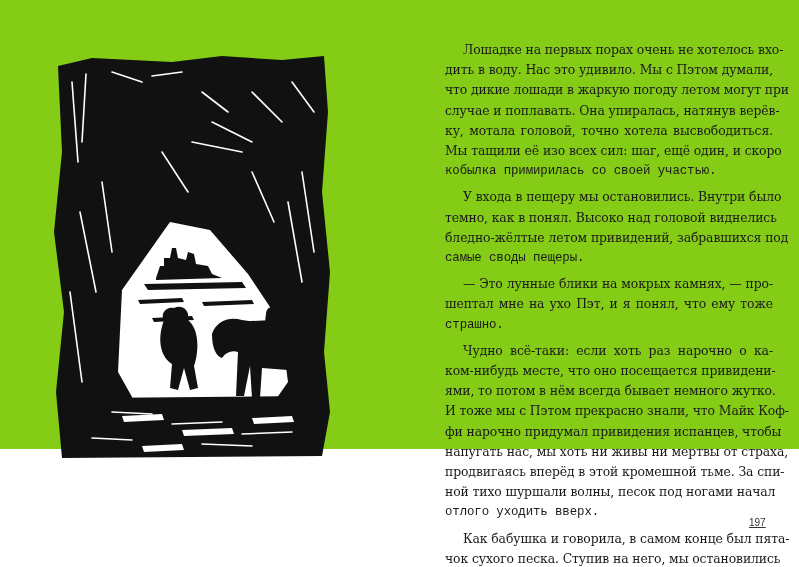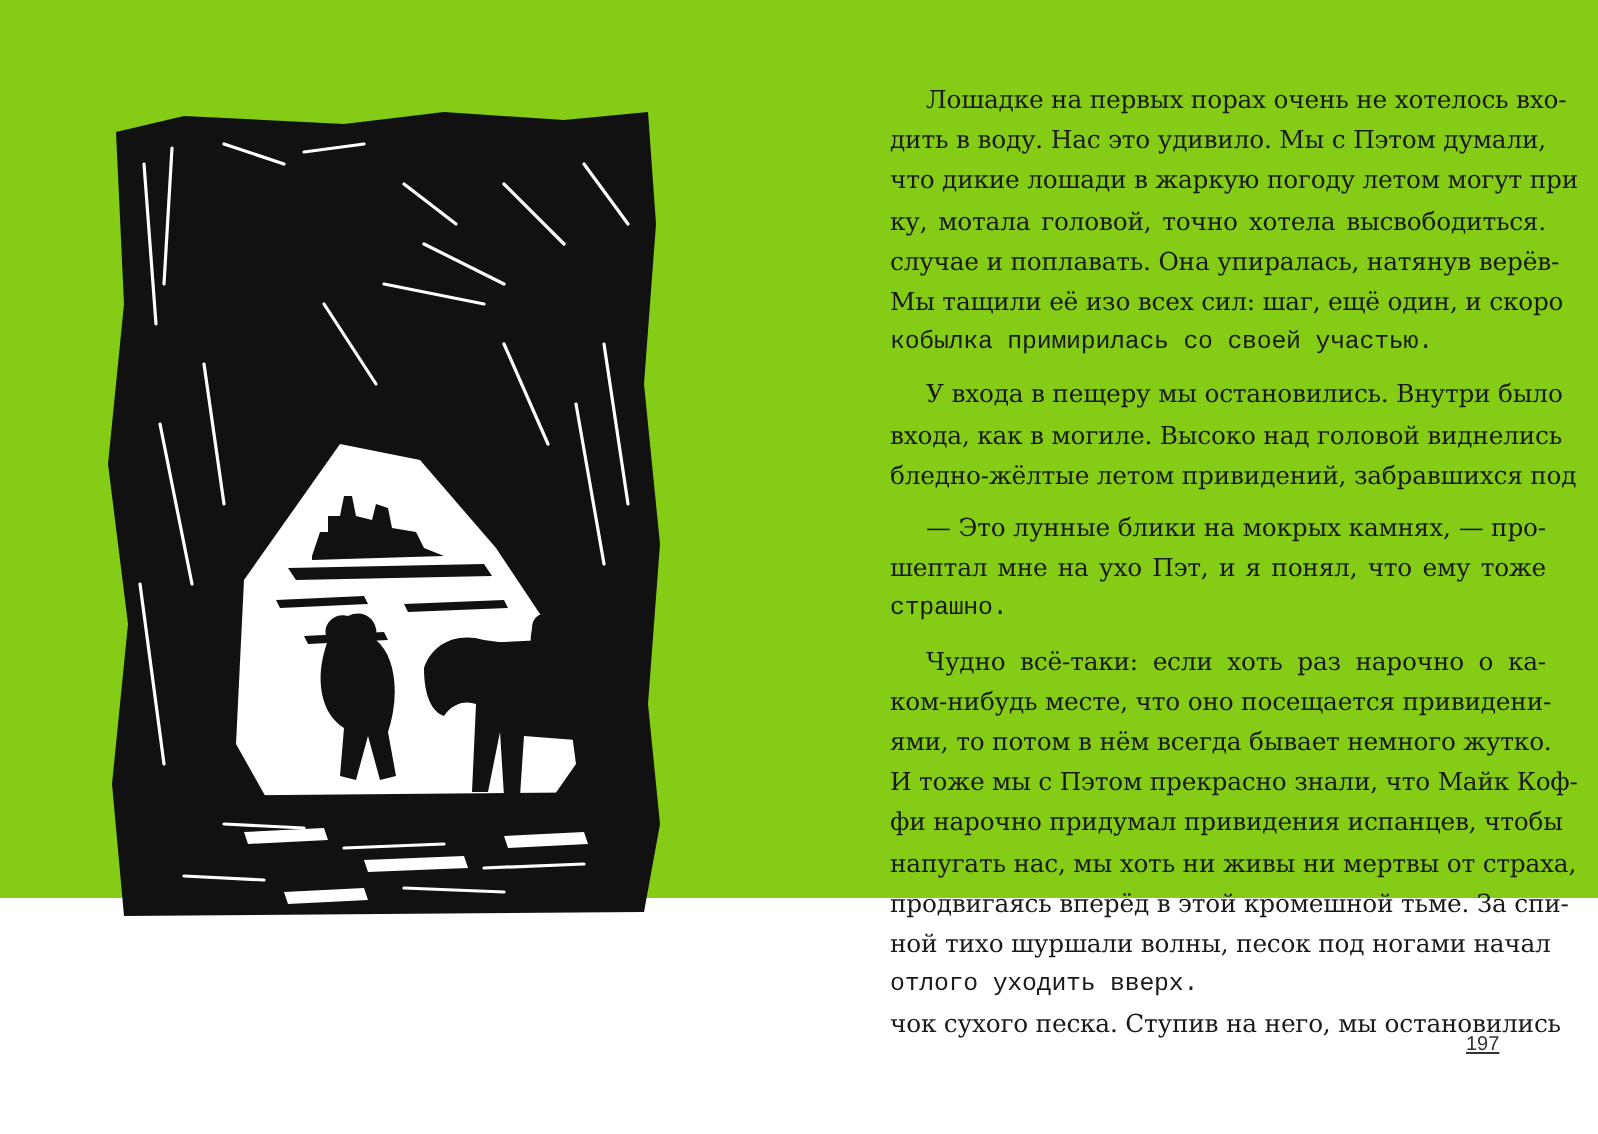--- a/index.html
+++ b/index.html
@@ -6,21 +6,21 @@
   body { width: 799px; height: 567px; position: relative; overflow: hidden; font-family: "DejaVu Serif", serif; color: #1a1a1a; }
   .spread { position: absolute; left: 0; top: 0; width: 799px; height: 449px; background: #84cc16; }
   .left-page { position: absolute; left: 0; top: 0; width: 399px; height: 567px; }
   .right-page { position: absolute; left: 400px; top: 0; width: 399px; height: 567px; }
   .illustration { position: absolute; left: 52px; top: 52px; width: 282px; height: 410px; }
   .text-block { position: absolute; left: 45px; top: 40px; width: 328px; }
   .text-block p { margin: 0; font-size: 12.4px; line-height: 20.2px; text-align: justify; text-align-last: justify; letter-spacing: -0.1px; white-space: nowrap; }
   .text-block p.indent { text-indent: 18px; }
   .text-block p.last { text-align-last: left; font-family: Liberation Mono, monospace; }
   .text-block p.gap { margin-top: 6px; }
-  .page-number { position: absolute; left: 333px; top: 517px; font-family: "Liberation Sans", sans-serif; font-size: 10px; color: #333; text-decoration: underline; }
+  .page-number { position: absolute; left: 349px; top: 517px; font-family: "Liberation Sans", sans-serif; font-size: 10px; color: #333; text-decoration: underline; }
 </style>
 </head>
 <body>
 
 <div class="spread">
 
   <div class="left-page">
     <div class="illustration">
       <svg width="282" height="410" viewBox="0 0 282 410" xmlns="http://www.w3.org/2000/svg">
 
@@ -77,42 +77,44 @@
       </svg>
     </div>
   </div>
 
   <div class="right-page">
     <div class="text-block">
 
       <p class="indent">Лошадке на первых порах очень не хотелось вхо-</p>
       <p>дить в воду. Нас это удивило. Мы с Пэтом думали,</p>
       <p>что дикие лошади в жаркую погоду летом могут при</p>
+      <p>случае и поплавать. Она упиралась, натянув верёв-</p>
       <p>ку, мотала головой, точно хотела высвободиться.</p>
-      <p>случае и поплавать. Она упиралась, натянув верёв-</p>
       <p>Мы тащили её изо всех сил: шаг, ещё один, и скоро</p>
       <p class="last">кобылка примирилась со своей участью.</p>
 
       <p class="indent gap">У входа в пещеру мы остановились. Внутри было</p>
-      <p>входа, как в могиле. Высоко над головой виднелись</p>
+      <p>темно, как в понял. Высоко над головой виднелись</p>
       <p>бледно-жёлтые летом привидений, забравшихся под</p>
+      <p class="last">самые своды пещеры.</p>
 
       <p class="indent gap">— Это лунные блики на мокрых камнях, — про-</p>
       <p>шептал мне на ухо Пэт, и я понял, что ему тоже</p>
       <p class="last">страшно.</p>
 
       <p class="indent gap">Чудно всё-таки: если хоть раз нарочно о ка-</p>
       <p>ком-нибудь месте, что оно посещается привидени-</p>
       <p>ями, то потом в нём всегда бывает немного жутко.</p>
       <p>И тоже мы с Пэтом прекрасно знали, что Майк Коф-</p>
       <p>фи нарочно придумал привидения испанцев, чтобы</p>
       <p>напугать нас, мы хоть ни живы ни мертвы от страха,</p>
       <p>продвигаясь вперёд в этой кромешной тьме. За спи-</p>
       <p>ной тихо шуршали волны, песок под ногами начал</p>
       <p class="last">отлого уходить вверх.</p>
 
+      <p class="indent gap">Как бабушка и говорила, в самом конце был пята-</p>
       <p>чок сухого песка. Ступив на него, мы остановились</p>
 
     </div>
     <div class="page-number">197</div>
   </div>
 
 </div>
 
 </body></html>

